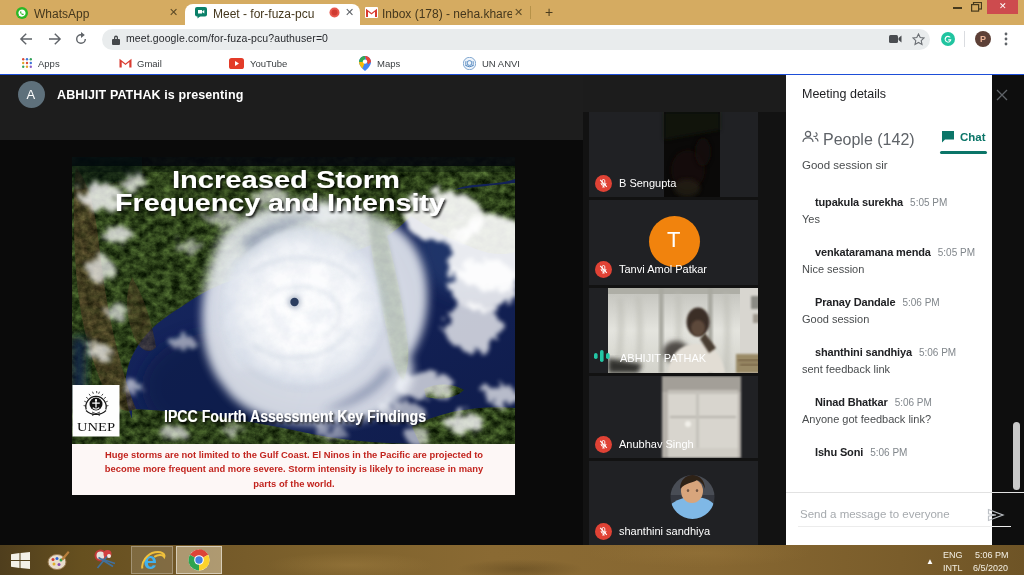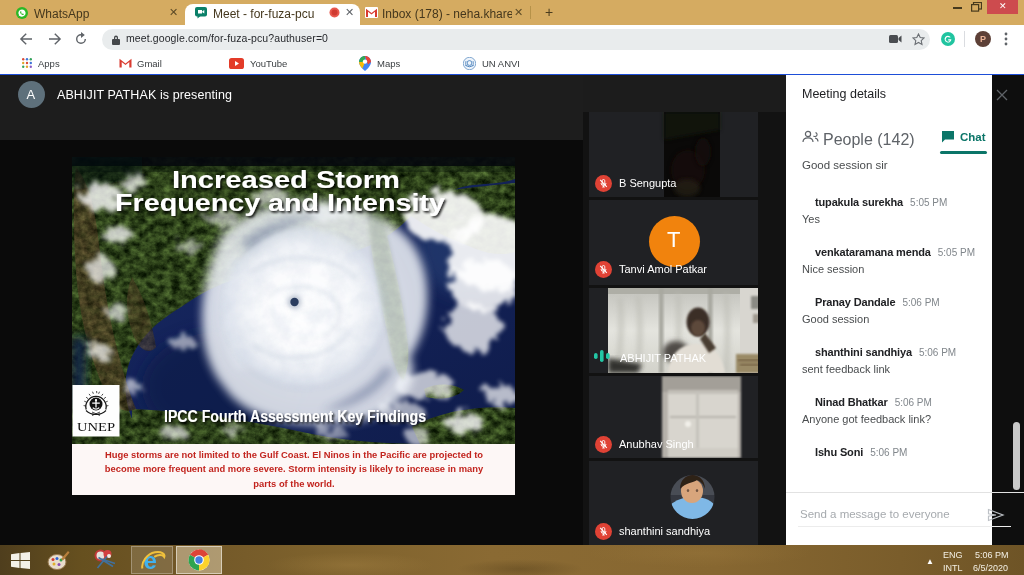--- a/index.html
+++ b/index.html
@@ -160,21 +160,21 @@
     <path d="M2.5 8.5 Q6.5 11 10.5 8.5" fill="none" stroke="#3a76b5" stroke-width="0.9"></path>
     <path d="M3 4 Q2 6.5 3.2 8.8 M10 4 Q11 6.5 9.8 8.8" fill="none" stroke="#3a76b5" stroke-width="0.7"></path>
   </svg>
   <div class="abs bktxt" style="left:482px;top:6px">UN ANVI</div>
 </div>
 
 <div class="abs" id="content">
   <div class="abs" id="prestrip">
     <div class="abs" style="left:18px;top:6px;width:27px;height:27px;border-radius:50%;background:#5e707b"></div>
     <div class="abs" style="left:26.5px;top:11.5px;font-size:13px;color:#fff">A</div>
-    <div class="abs" style="left:57px;top:13px;font-size:12.5px;font-weight:normal;color:#fff;letter-spacing:.1px">ABHIJIT PATHAK is presenting</div>
+    <div class="abs" style="left:57px;top:13px;font-size:12.5px;font-weight:bold;color:#fff;letter-spacing:.1px">ABHIJIT PATHAK is presenting</div>
   </div>
   <div class="abs" id="stage"></div>
 
   <div class="abs" id="slidewrap" style="left:72px;top:82px;width:443px;height:338px;background:#7dd3fc">
   <svg width="443" height="338" viewBox="0 0 443 338">
     <defs>
       <linearGradient id="og" x1="0" y1="0" x2="1" y2="1">
         <stop offset="0" stop-color="#1a2d62"></stop>
         <stop offset="0.45" stop-color="#14235a"></stop>
         <stop offset="1" stop-color="#0f1c4b"></stop>

